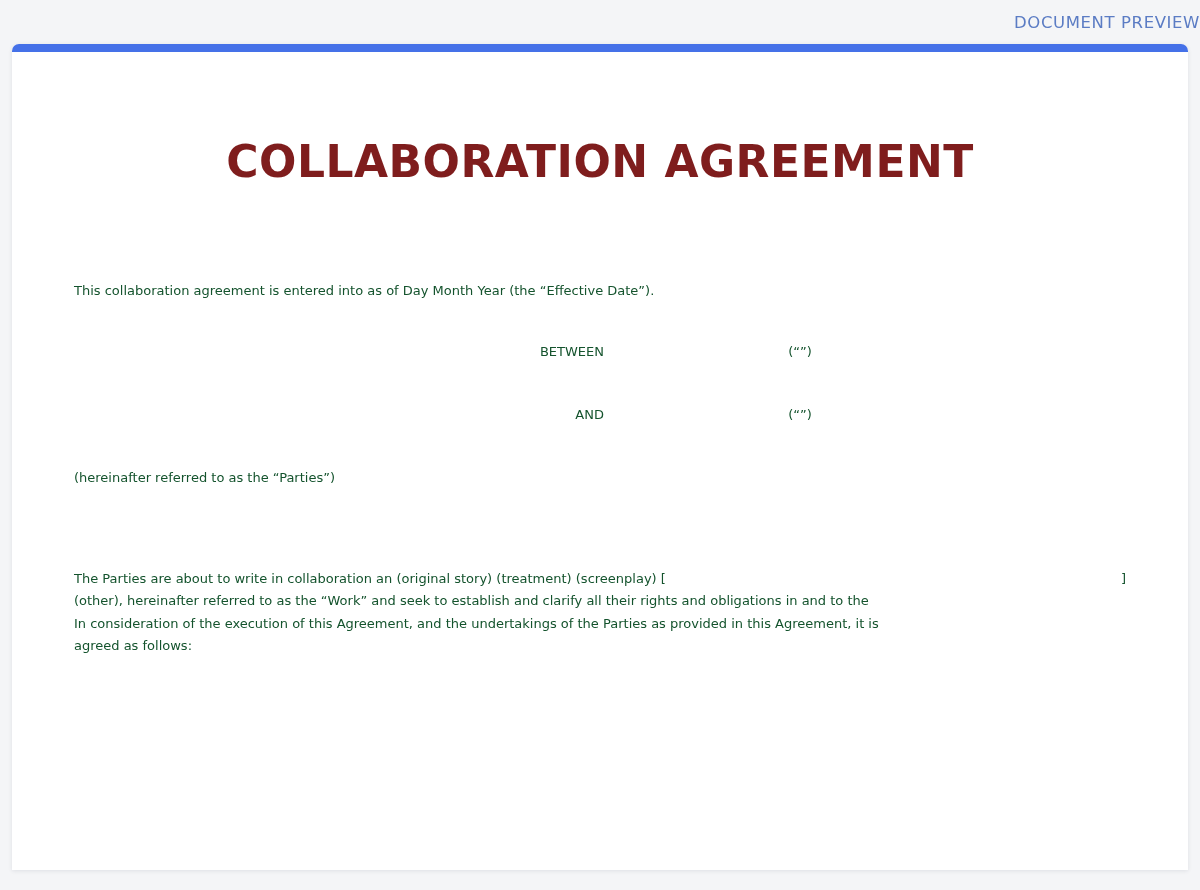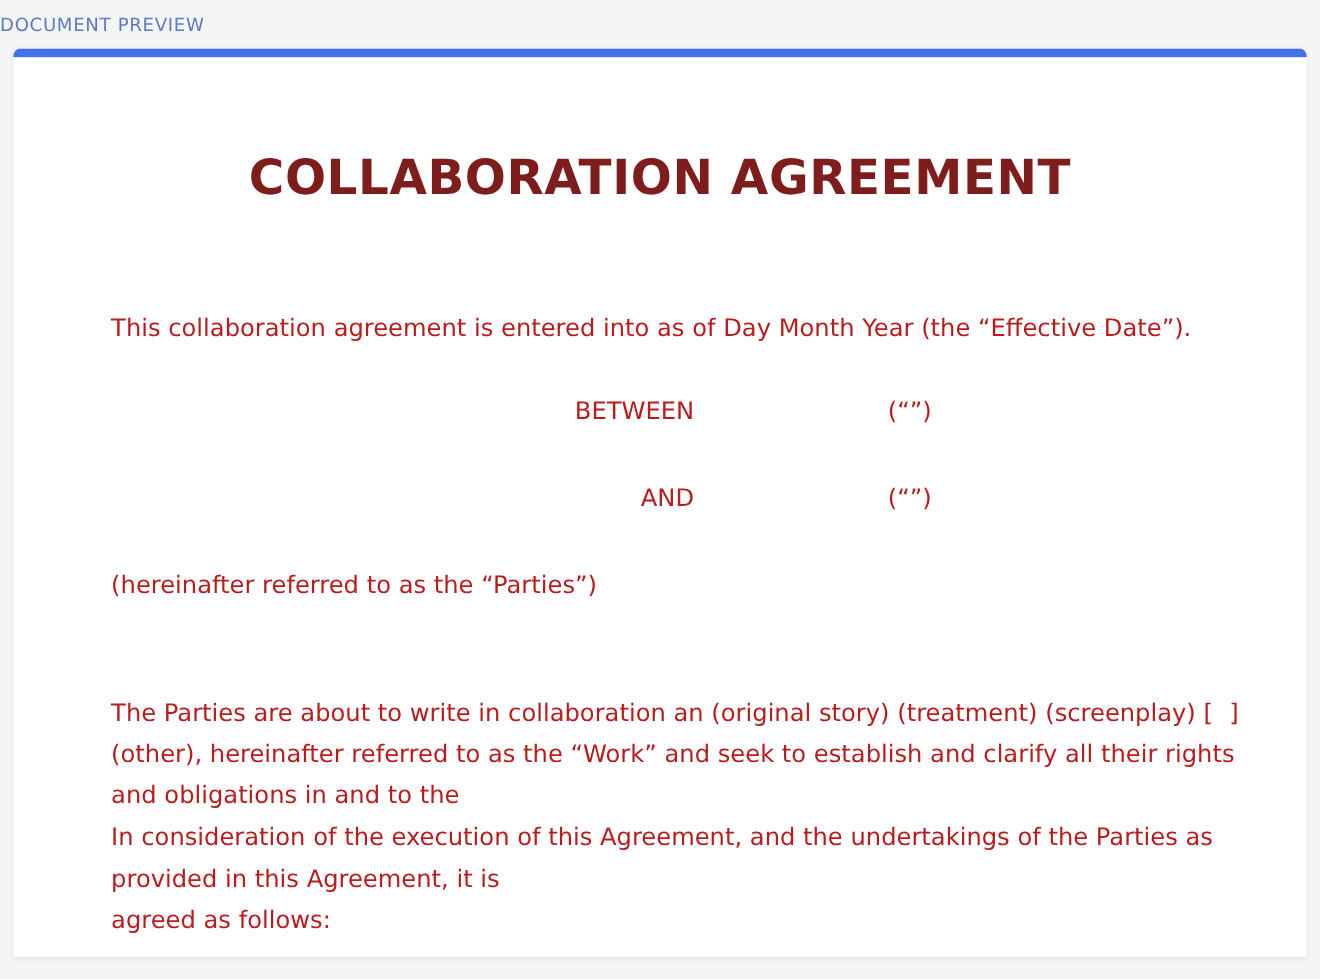--- a/index.html
+++ b/index.html
@@ -10,21 +10,21 @@
     height: 890px;
     overflow: hidden;
   }
   body {
     font-family: "DejaVu Sans", "Liberation Sans", sans-serif;
     -webkit-font-smoothing: antialiased;
   }
 
   .preview-header {
     width: 100%;
-    text-align: left;
+    text-align: right;
     padding-top: 13px;
     padding-bottom: 12px;
     box-sizing: border-box;
   }
   .preview-header-label {
     color: #5b7cc4;
     font-size: 16.5px;
     letter-spacing: 0.6px;
     font-weight: 400;
   }
@@ -57,24 +57,23 @@
     font-weight: bold;
     color: #7f1d1d;
     letter-spacing: 0.5px;
     margin-top: 86px;
     margin-bottom: 0;
     line-height: 1.1;
   }
 
   .doc-body {
     margin-top: 94px;
-    font-size: 22px;
+    font-size: 13px;
     line-height: 1.72;
-    color: #b91c1c;
-    margin-left: 27px;
+    color: #14532d;
   }
 
   .para {
     margin: 0 0 38px 0;
   }
 
   .party-row {
     display: flex;
     align-items: baseline;
     margin: 0 0 41px 0;

